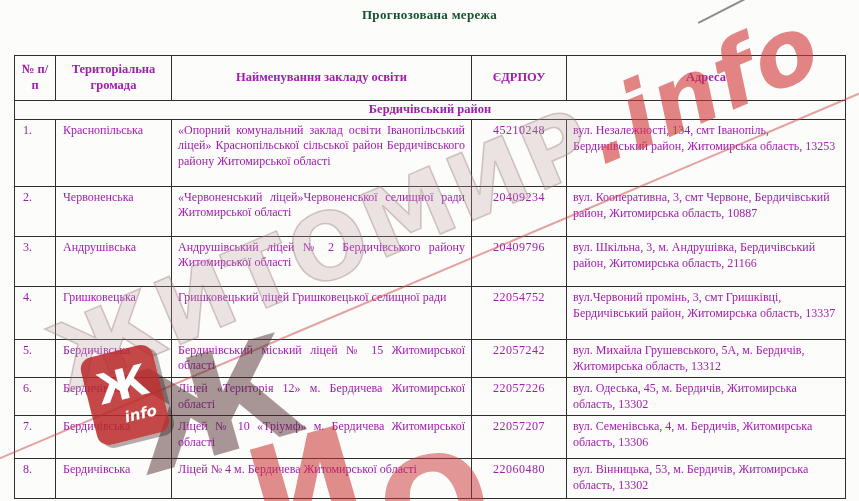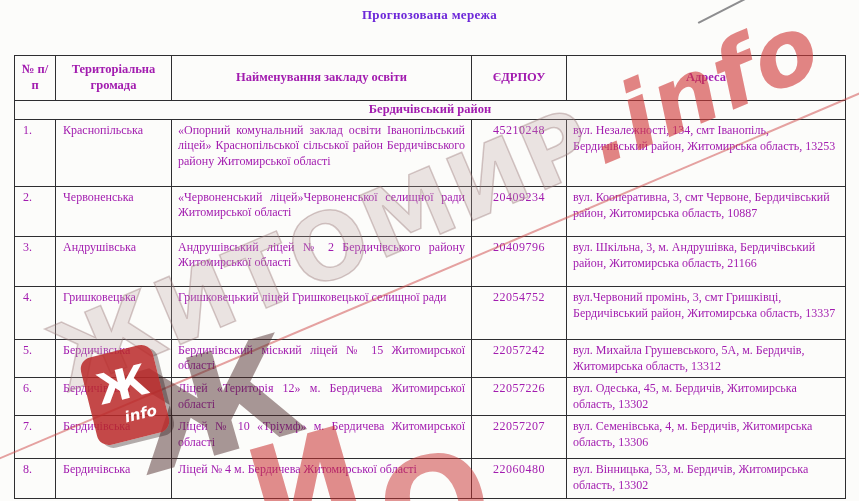--- a/index.html
+++ b/index.html
@@ -5,21 +5,21 @@
   html,body{margin:0;padding:0;}
   body{background:#e9e9e7;font-family:"Liberation Serif","DejaVu Serif",serif;}
   .page{
     position:relative;width:859px;height:501px;margin:0 auto;
     background:#fcfcfa;overflow:hidden;color:#1c1c1c;
   }
   
   .doc-title{
     position:absolute;top:6px;left:0;width:100%;
     text-align:center;font-weight:bold;font-size:13px;line-height:1.35;
-    color:#6d28d9;letter-spacing:.3px;
+    color:#14532d;letter-spacing:.3px;
   }
   
   table.doc-table{
     position:absolute;left:14px;top:55px;width:831px;
     border-collapse:collapse;table-layout:fixed;
     font-size:12px;color:#a21caf;
   }
   .doc-table col.w-num{width:41px}
   .doc-table col.w-hromada{width:116px}
   .doc-table col.w-name{width:300px}

